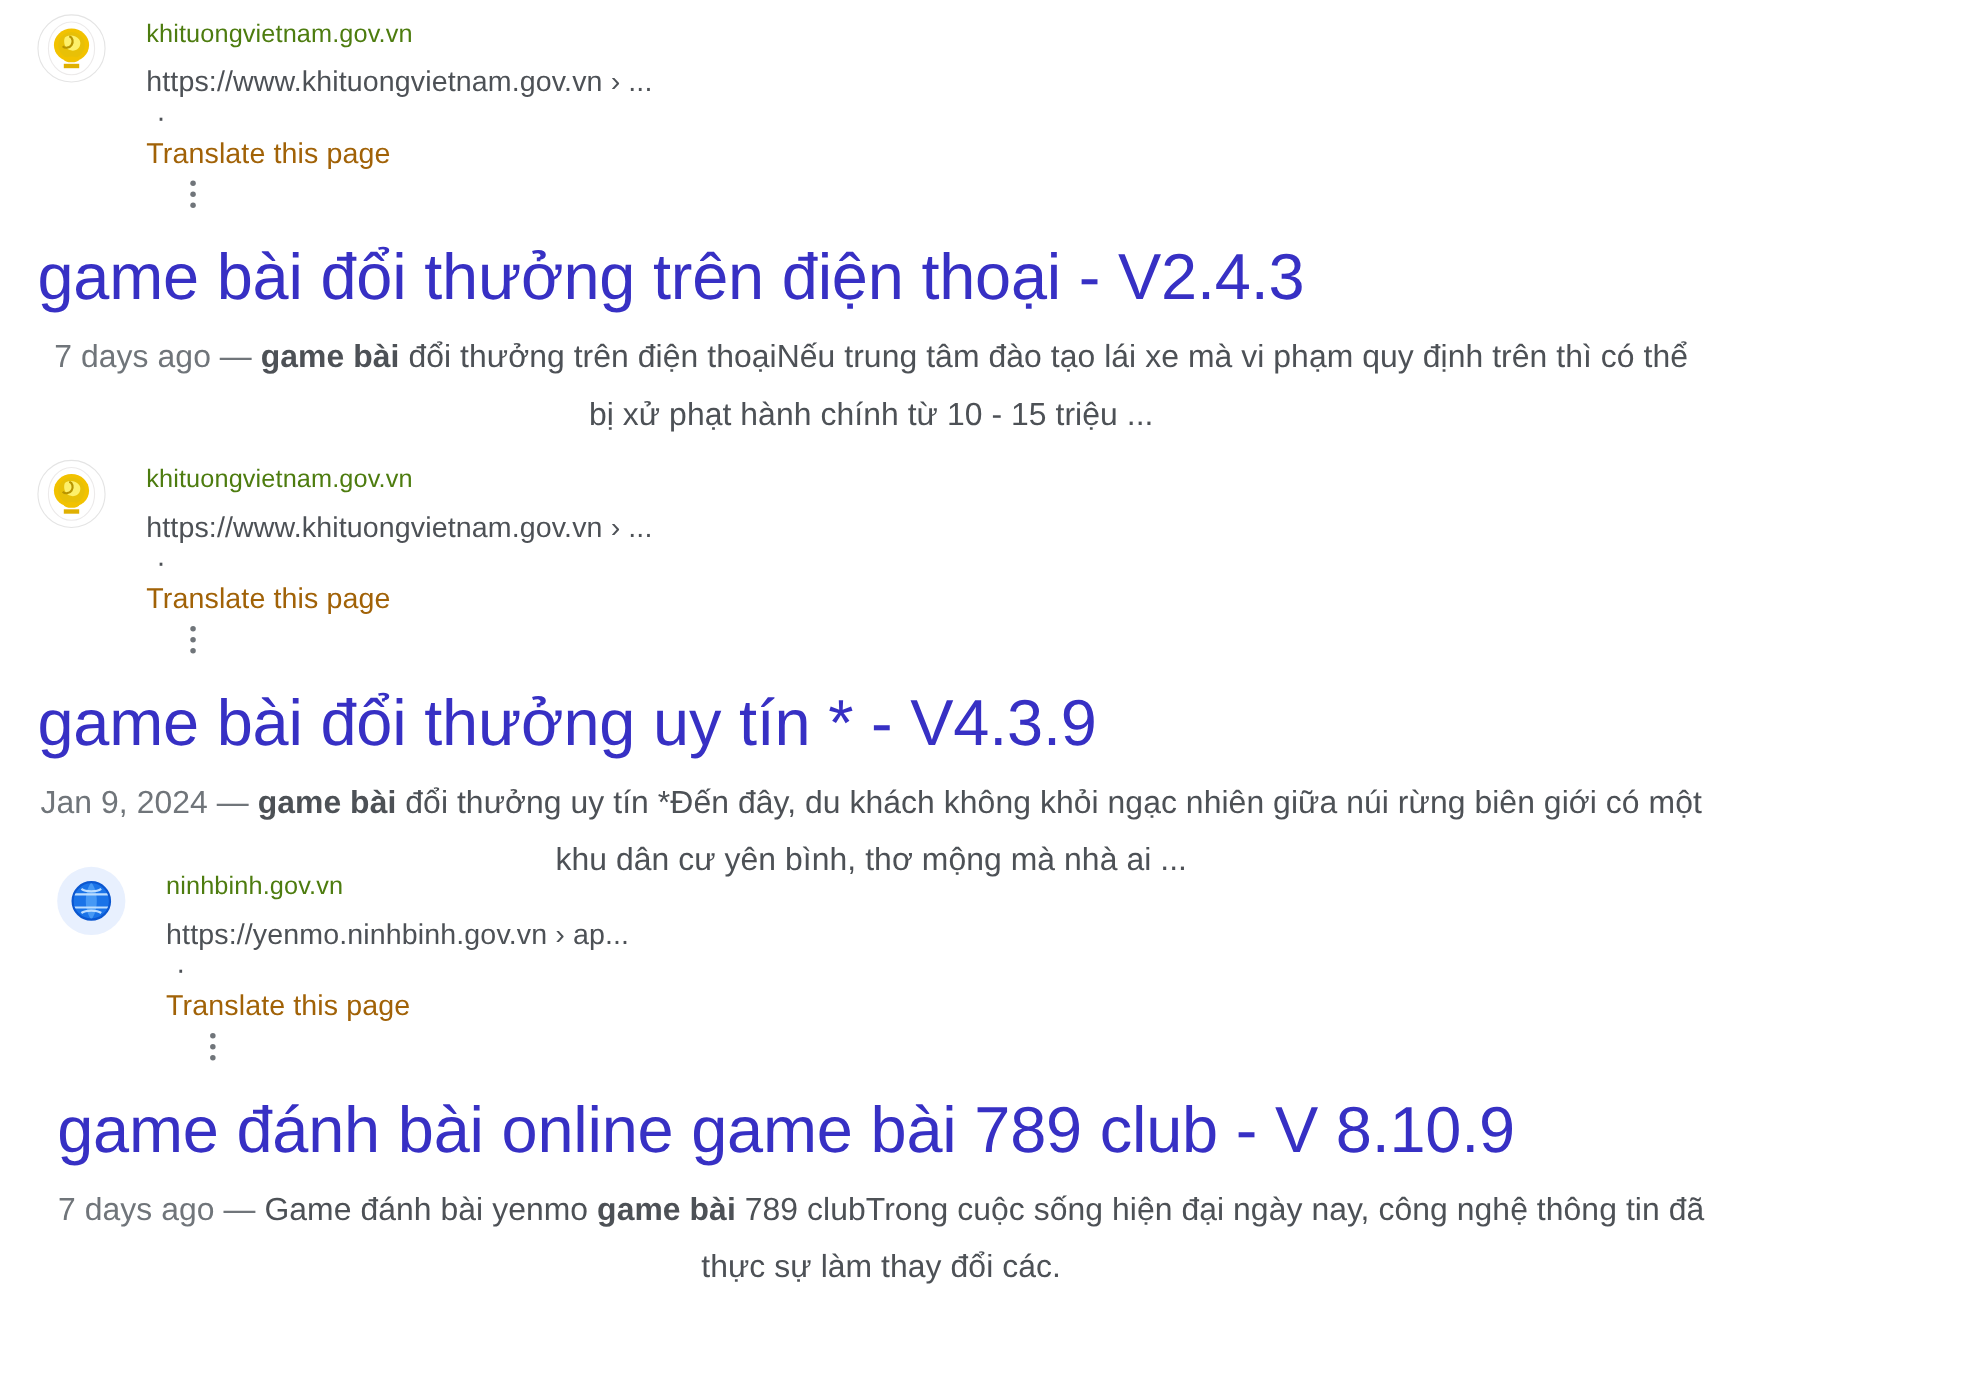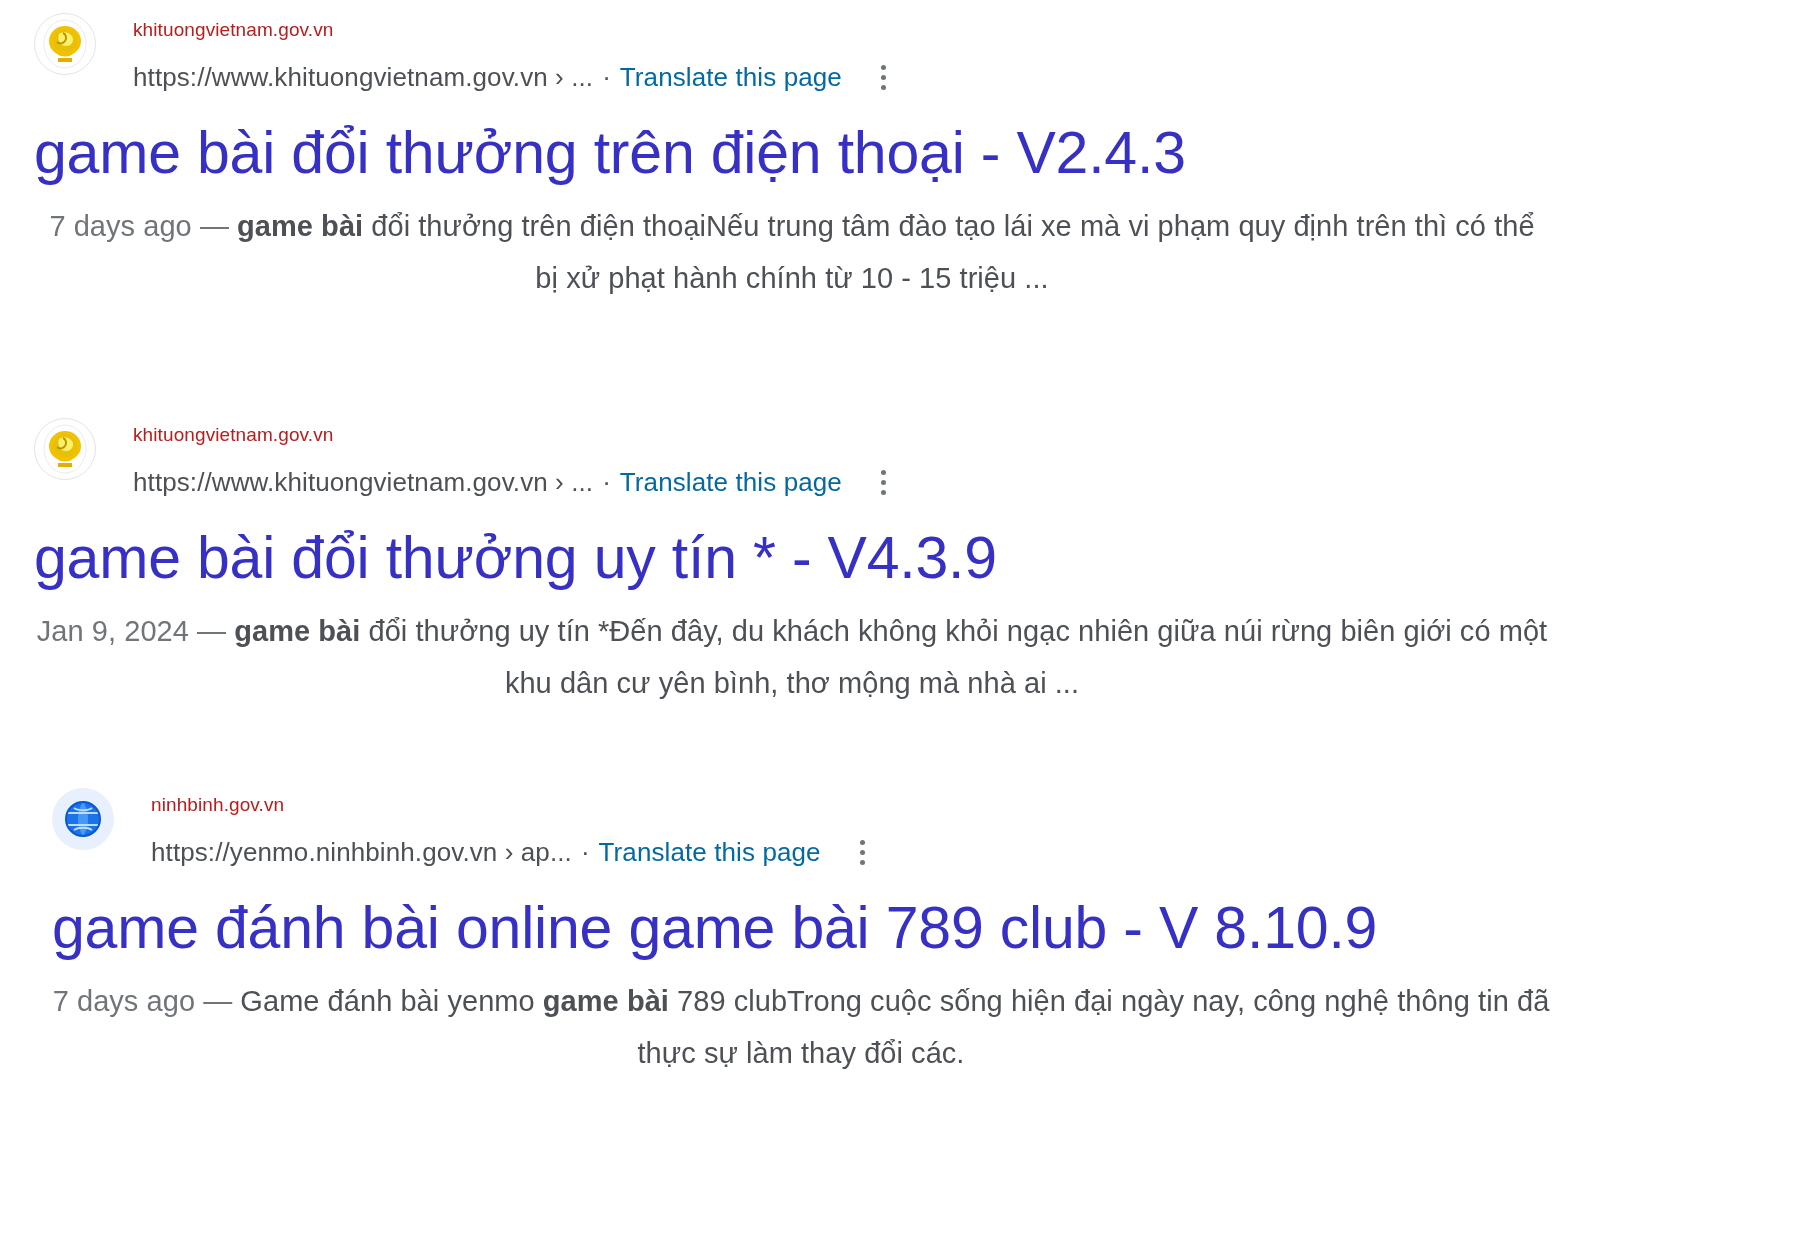--- a/index.html
+++ b/index.html
@@ -61,51 +61,51 @@
 
   .favicon svg { display: block; }
 
   .site-block {
     margin-left: 37px;
     padding-top: 0px;
     min-width: 0;
   }
 
   .site-name {
-    font-size: 19px;
+    font-size: 23px;
     line-height: 40px;
-    color: #b91c1c;
+    color: #4d7c0f;
     white-space: nowrap;
     letter-spacing: 0.1px;
   }
 
   .url-row {
     display: flex;
-    align-items: center;
     margin-top: 7px;
     white-space: nowrap;
+    flex-direction: column;
   }
 
   .url-text {
     font-size: 26px;
     line-height: 34px;
     color: #4d5156;
     letter-spacing: 0.1px;
   }
 
   .url-sep {
     font-size: 26px;
     color: #4d5156;
     margin: 0 9px;
   }
 
   .translate-link {
     font-size: 26px;
     line-height: 34px;
-    color: #0369a1;
+    color: #a16207;
     cursor: pointer;
     letter-spacing: 0.1px;
   }
 
   .kebab {
     width: 40px;
     height: 40px;
     margin-left: 22px;
     display: flex;
     flex-direction: column;

